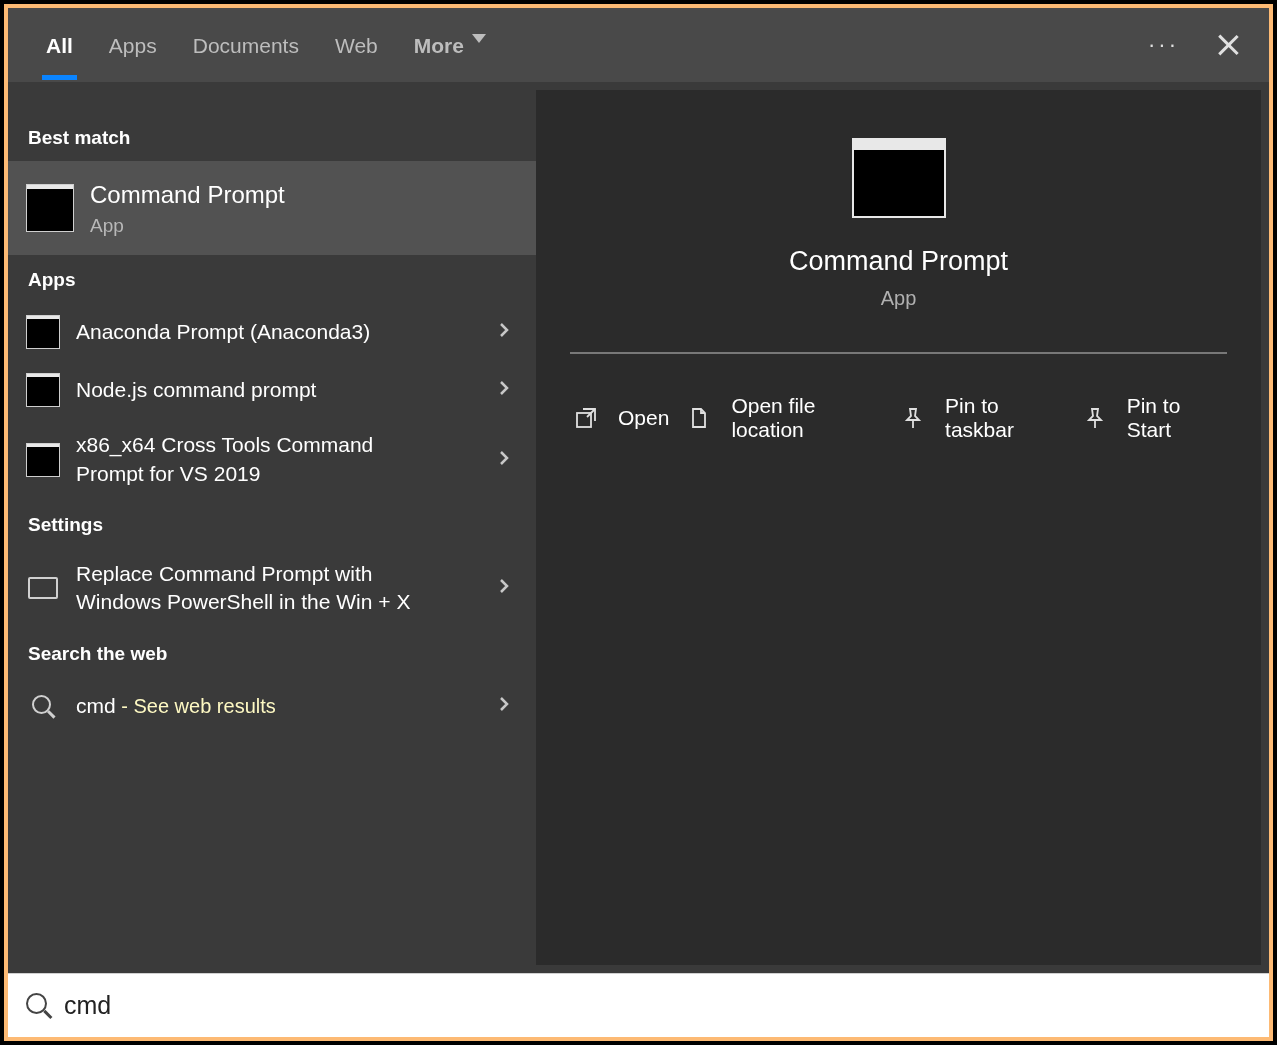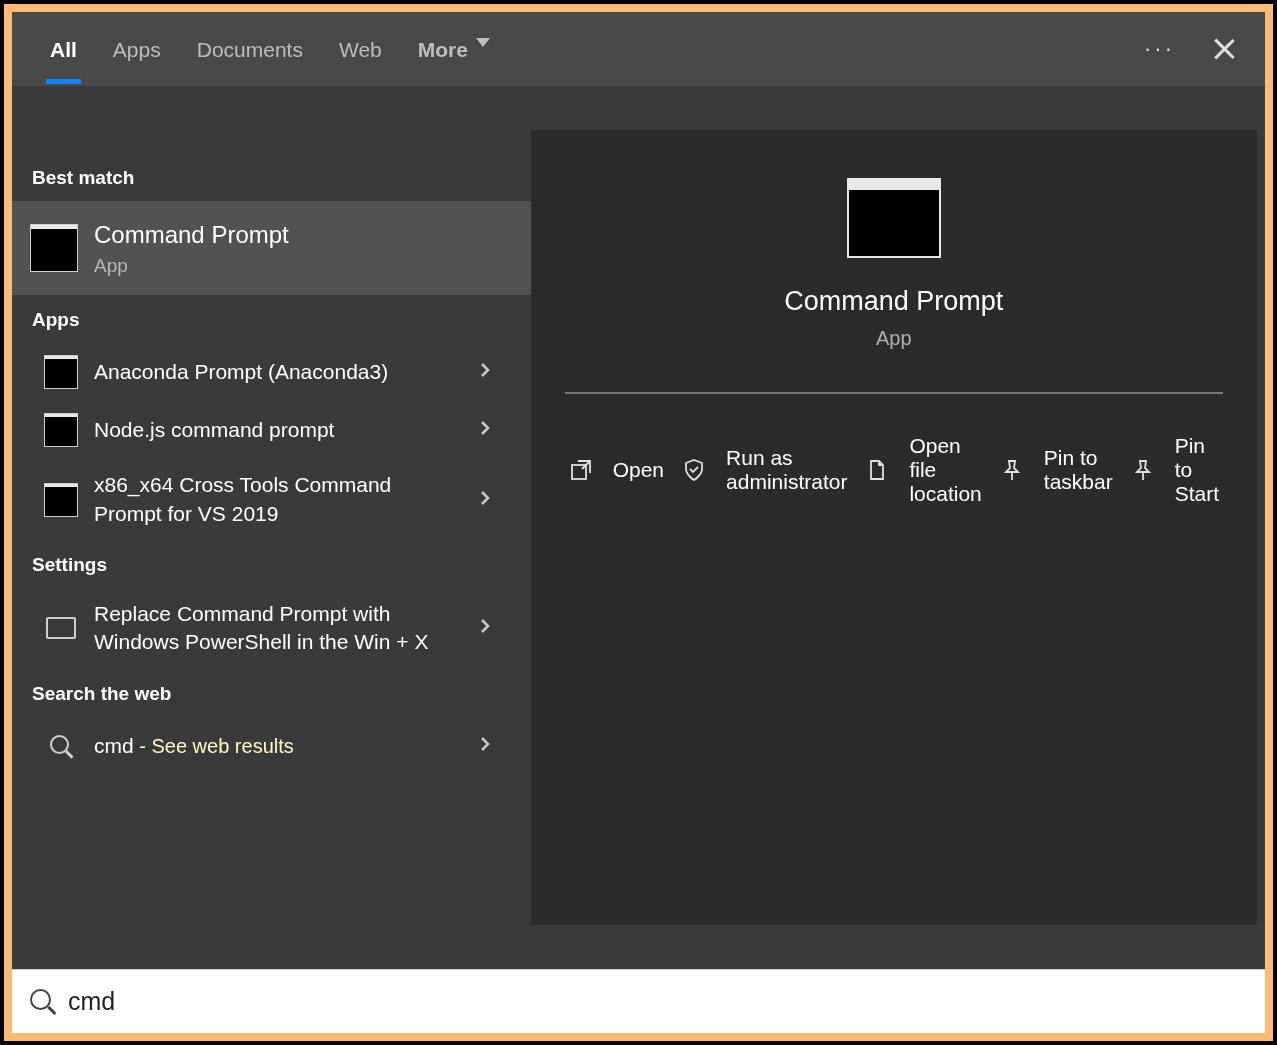--- a/index.html
+++ b/index.html
@@ -6,25 +6,24 @@
   body {
     font-family: "Segoe UI", Arial, sans-serif;
     background: #000;
     width: 1277px;
     height: 1045px;
     overflow: hidden;
   }
   .window {
     position: absolute;
     top: 4px; left: 4px; right: 4px; bottom: 4px;
-    border: 8px solid #fdba74;
+    border: 4px solid #fdba74;
     background: #3a3a3a;
     display: flex;
     flex-direction: column;
-    gap: 36px;
   }
   
   .tabs-bar {
     height: 74px;
     background: #494949;
     display: flex;
     align-items: center;
     padding: 0 20px;
     flex-shrink: 0;
   }
@@ -108,21 +107,21 @@
     padding: 14px 20px 12px 20px;
   }
   .best-match-section .section-header {
     background: #3a3a3a;
     margin-top: 31px;
   }
 
   .result {
     display: flex;
     align-items: center;
-    padding: 12px 32px;
+    padding: 12px 18px;
     gap: 16px;
     cursor: pointer;
     color: #ffffff;
   }
   .result .icon-box {
     width: 34px; height: 34px;
     flex-shrink: 0;
     display: flex; align-items: center; justify-content: center;
   }
   .result-title { font-size: 21px; line-height: 1.35; }
@@ -379,27 +378,20 @@
         <div class="action">
           <svg viewBox="0 0 24 24">
               <rect x="3" y="7" width="14" height="14"></rect>
               <polyline points="9,3 21,3 21,15"></polyline>
               <line x1="21" y1="3" x2="13" y2="11"></line>
             </svg>
           <span>Open</span>
         </div>
         <div class="action">
           <svg viewBox="0 0 24 24">
-              <path d="M4 5 L12 2 L20 5 V11 C20 17 12 22 12 22 C12 22 4 17 4 11 Z"></path>
-              <polyline points="8,11 11,14 16,9"></polyline>
-            </svg>
-          <span>Run as administrator</span>
-        </div>
-        <div class="action">
-          <svg viewBox="0 0 24 24">
               <path d="M14 3 H6 V21 H18 V7 Z"></path>
               <polyline points="14,3 14,7 18,7"></polyline>
             </svg>
           <span>Open file location</span>
         </div>
         <div class="action">
           <svg viewBox="0 0 24 24">
               <path d="M9 3 H15 L14 10 L18 14 H6 L10 10 Z"></path>
               <line x1="12" y1="14" x2="12" y2="22"></line>
             </svg>

